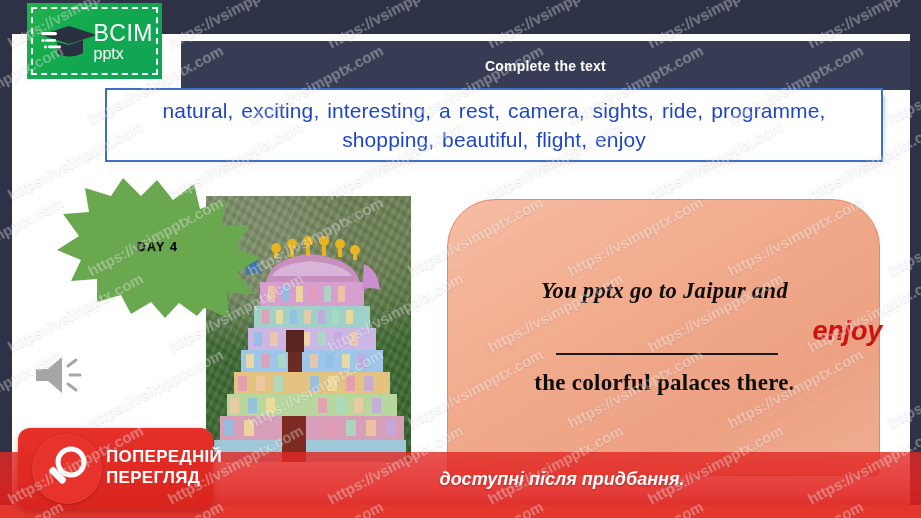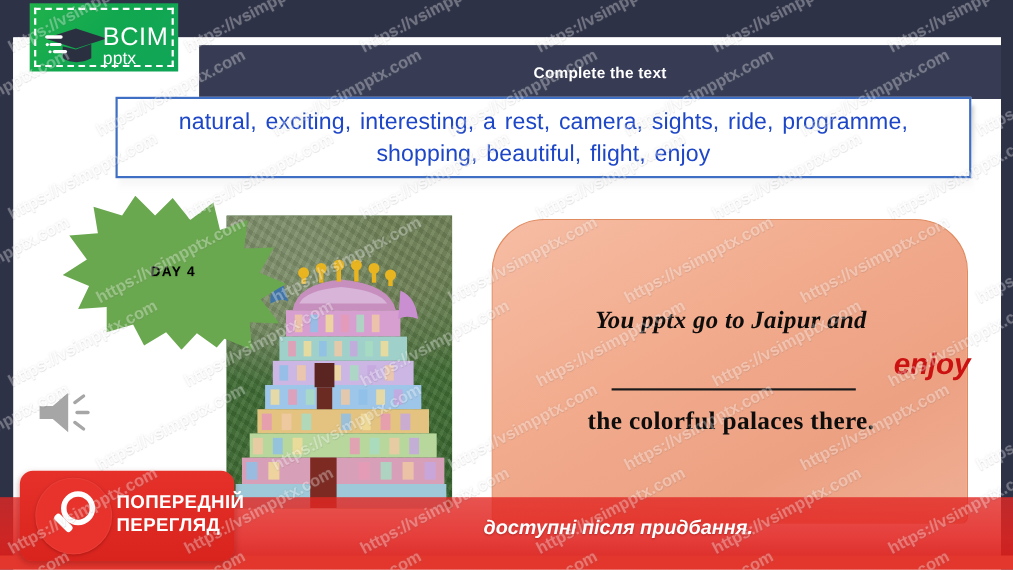--- a/index.html
+++ b/index.html
@@ -44,21 +44,21 @@
   .title-bar span {
     color: #ffffff;
     font-size: 14px;
     font-weight: bold;
     letter-spacing: .2px;
   }
 
   
   .logo {
     position: absolute; left: 27px; top: 3px;
-    width: 135px; height: 62px;
+    width: 135px; height: 76px;
     background: linear-gradient(135deg, #20b24b 0%, #12a84f 45%, #0fa558 100%);
     z-index: 40;
   }
   .logo .dash {
     position: absolute; left: 4px; top: 4px; right: 4px; bottom: 4px;
     border: 2px dashed #ffffff;
   }
   .logo .cap {
     position: absolute; left: 12px; top: 20px; width: 62px; height: 38px;
   }

